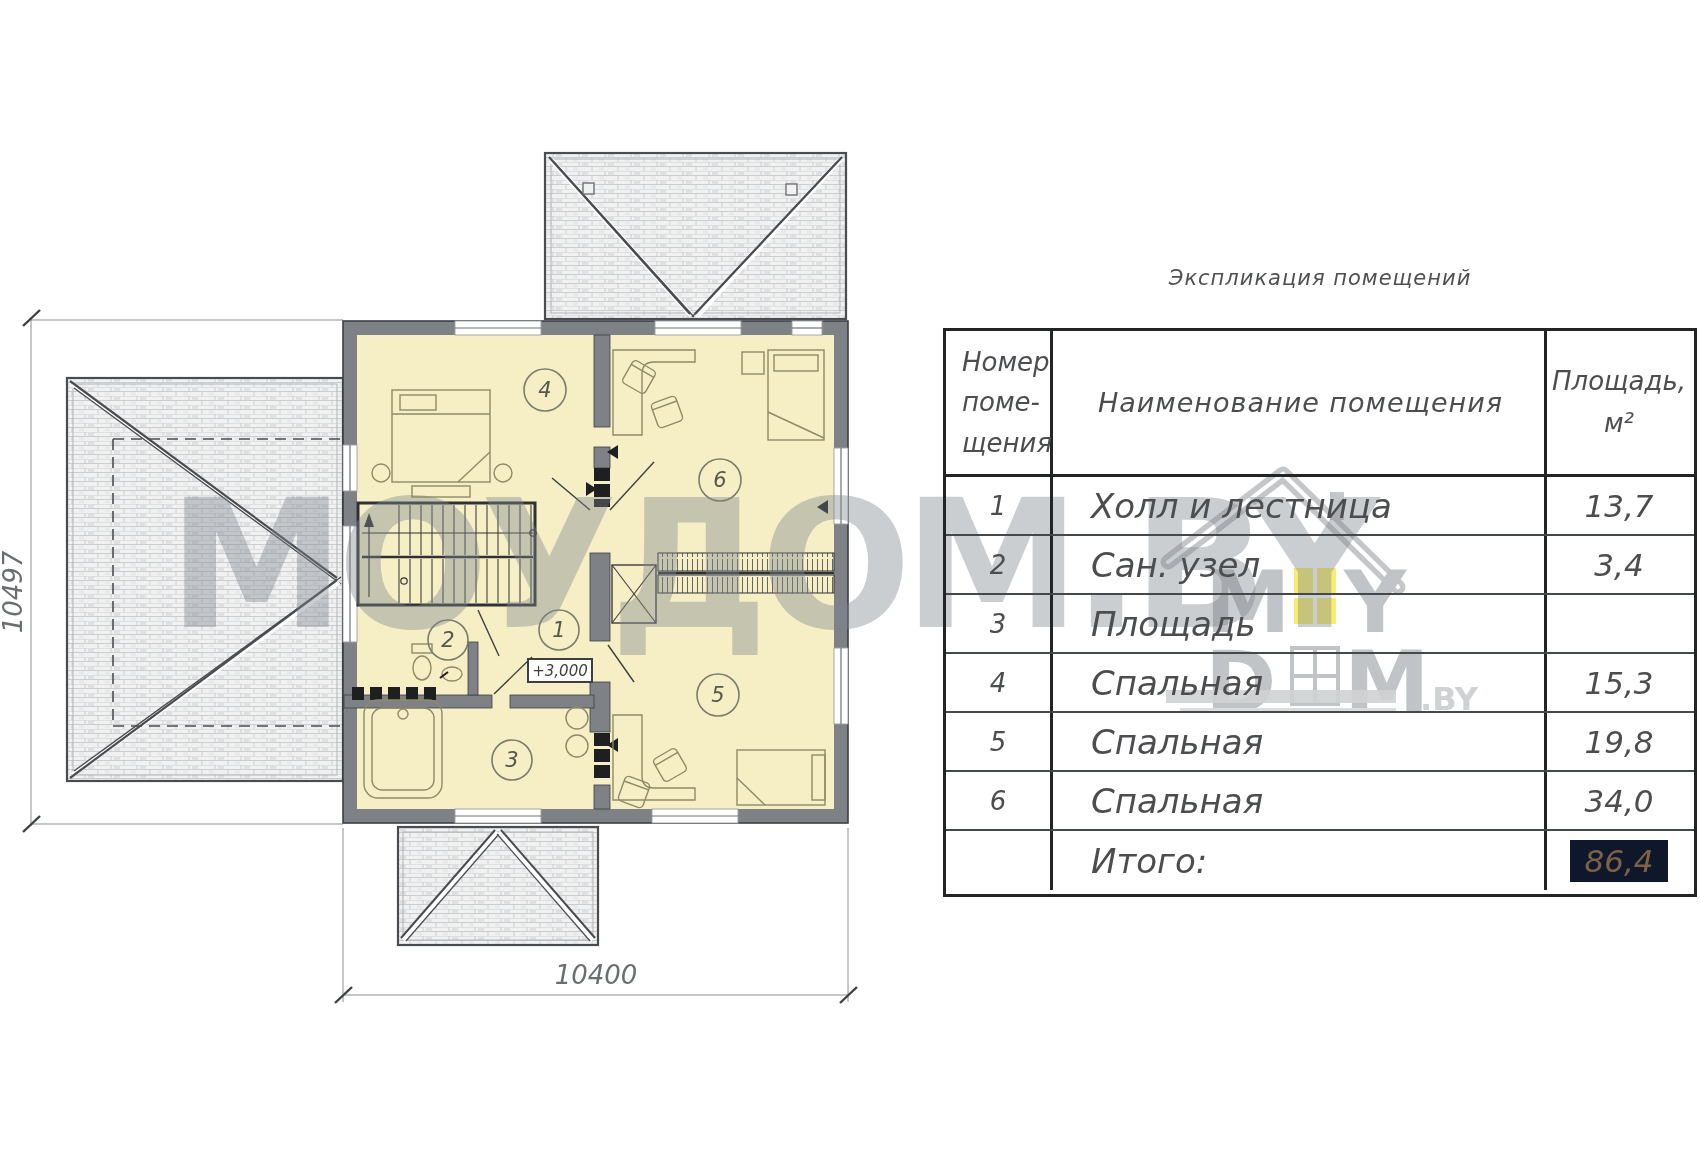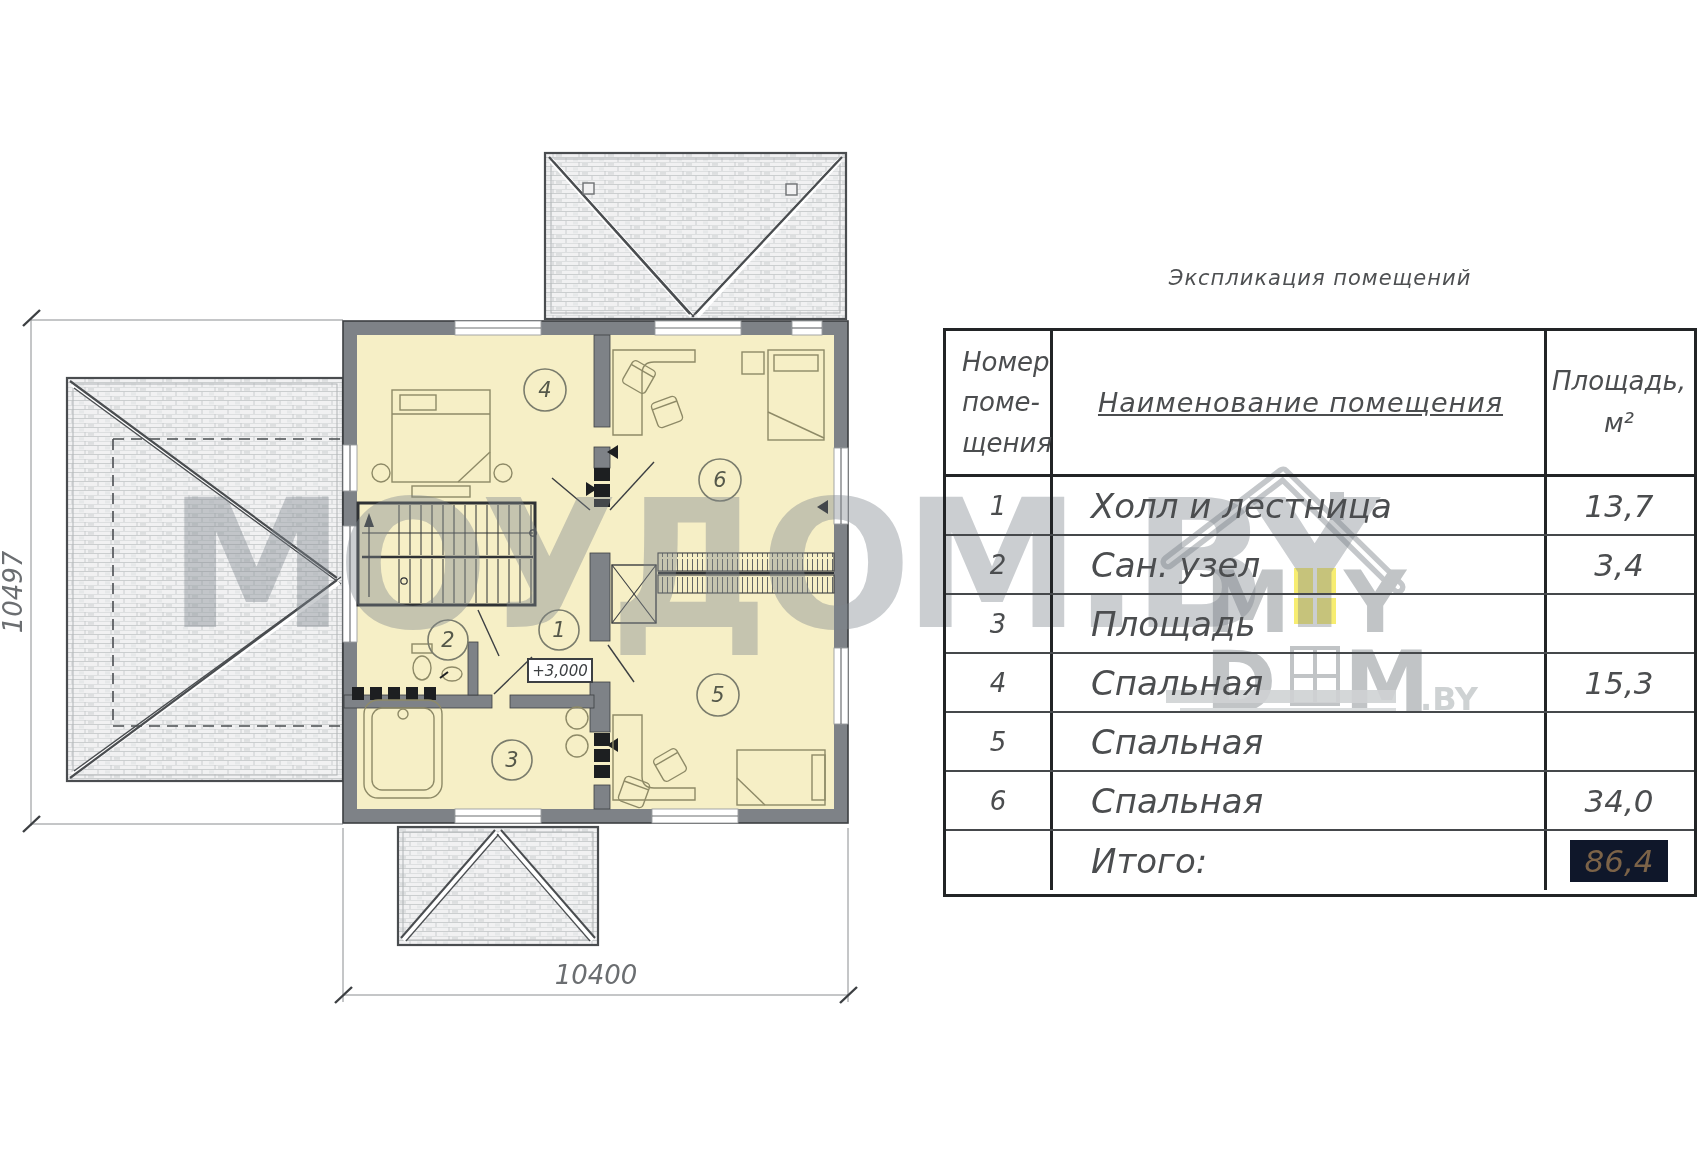--- a/index.html
+++ b/index.html
@@ -20,21 +20,21 @@
   .t-head{height:146px;border-bottom:3px solid #222426;}
   .t-data{height:59px;border-bottom:2px solid #45484b;}
   .t-data.last{border-bottom:none;}
   .cell{box-sizing:border-box;display:flex;align-items:center;
         font-style:italic;color:#4b4d4f;}
   .c1{border-right:3px solid #222426;justify-content:center;font-size:26px;}
   .c2{border-right:3px solid #222426;padding-left:38px;font-size:34px;}
   .c3{justify-content:center;font-size:31px;}
   .head .c1{flex-direction:column;justify-content:center;align-items:flex-start;
             padding-left:16px;font-size:26px;line-height:1.55;}
-  .head .c2{justify-content:center;padding-left:4px;font-size:27px;letter-spacing:1px;text-decoration:underline;}
+  .head .c2{justify-content:center;padding-left:4px;font-size:27px;letter-spacing:1px;}
   .head .c3{flex-direction:column;justify-content:center;font-size:26px;line-height:1.6;}
   .total-val{display:inline-block;background:#0f172a;color:#7c6348;
              padding:3px 14px;font-style:italic;}
 
   svg text{font-family:"DejaVu Sans",sans-serif;}
   .plan-svg{position:absolute;left:0;top:0;z-index:2;}
 </style>
 </head>
 <body>
 
@@ -352,20 +352,21 @@
       <div class="cell c2">Площадь</div>
     </div>
     <div class="t-row t-data">
       <div class="cell c1">4</div>
       <div class="cell c2">Спальная</div>
       <div class="cell c3">15,3</div>
     </div>
     <div class="t-row t-data">
       <div class="cell c1">5</div>
       <div class="cell c2">Спальная</div>
+      <div class="cell c3">19,8</div>
     </div>
     <div class="t-row t-data">
       <div class="cell c1">6</div>
       <div class="cell c2">Спальная</div>
       <div class="cell c3">34,0</div>
     </div>
     <div class="t-row t-data last">
       <div class="cell c1"></div>
       <div class="cell c2">Итого:</div>
       <div class="cell c3">

